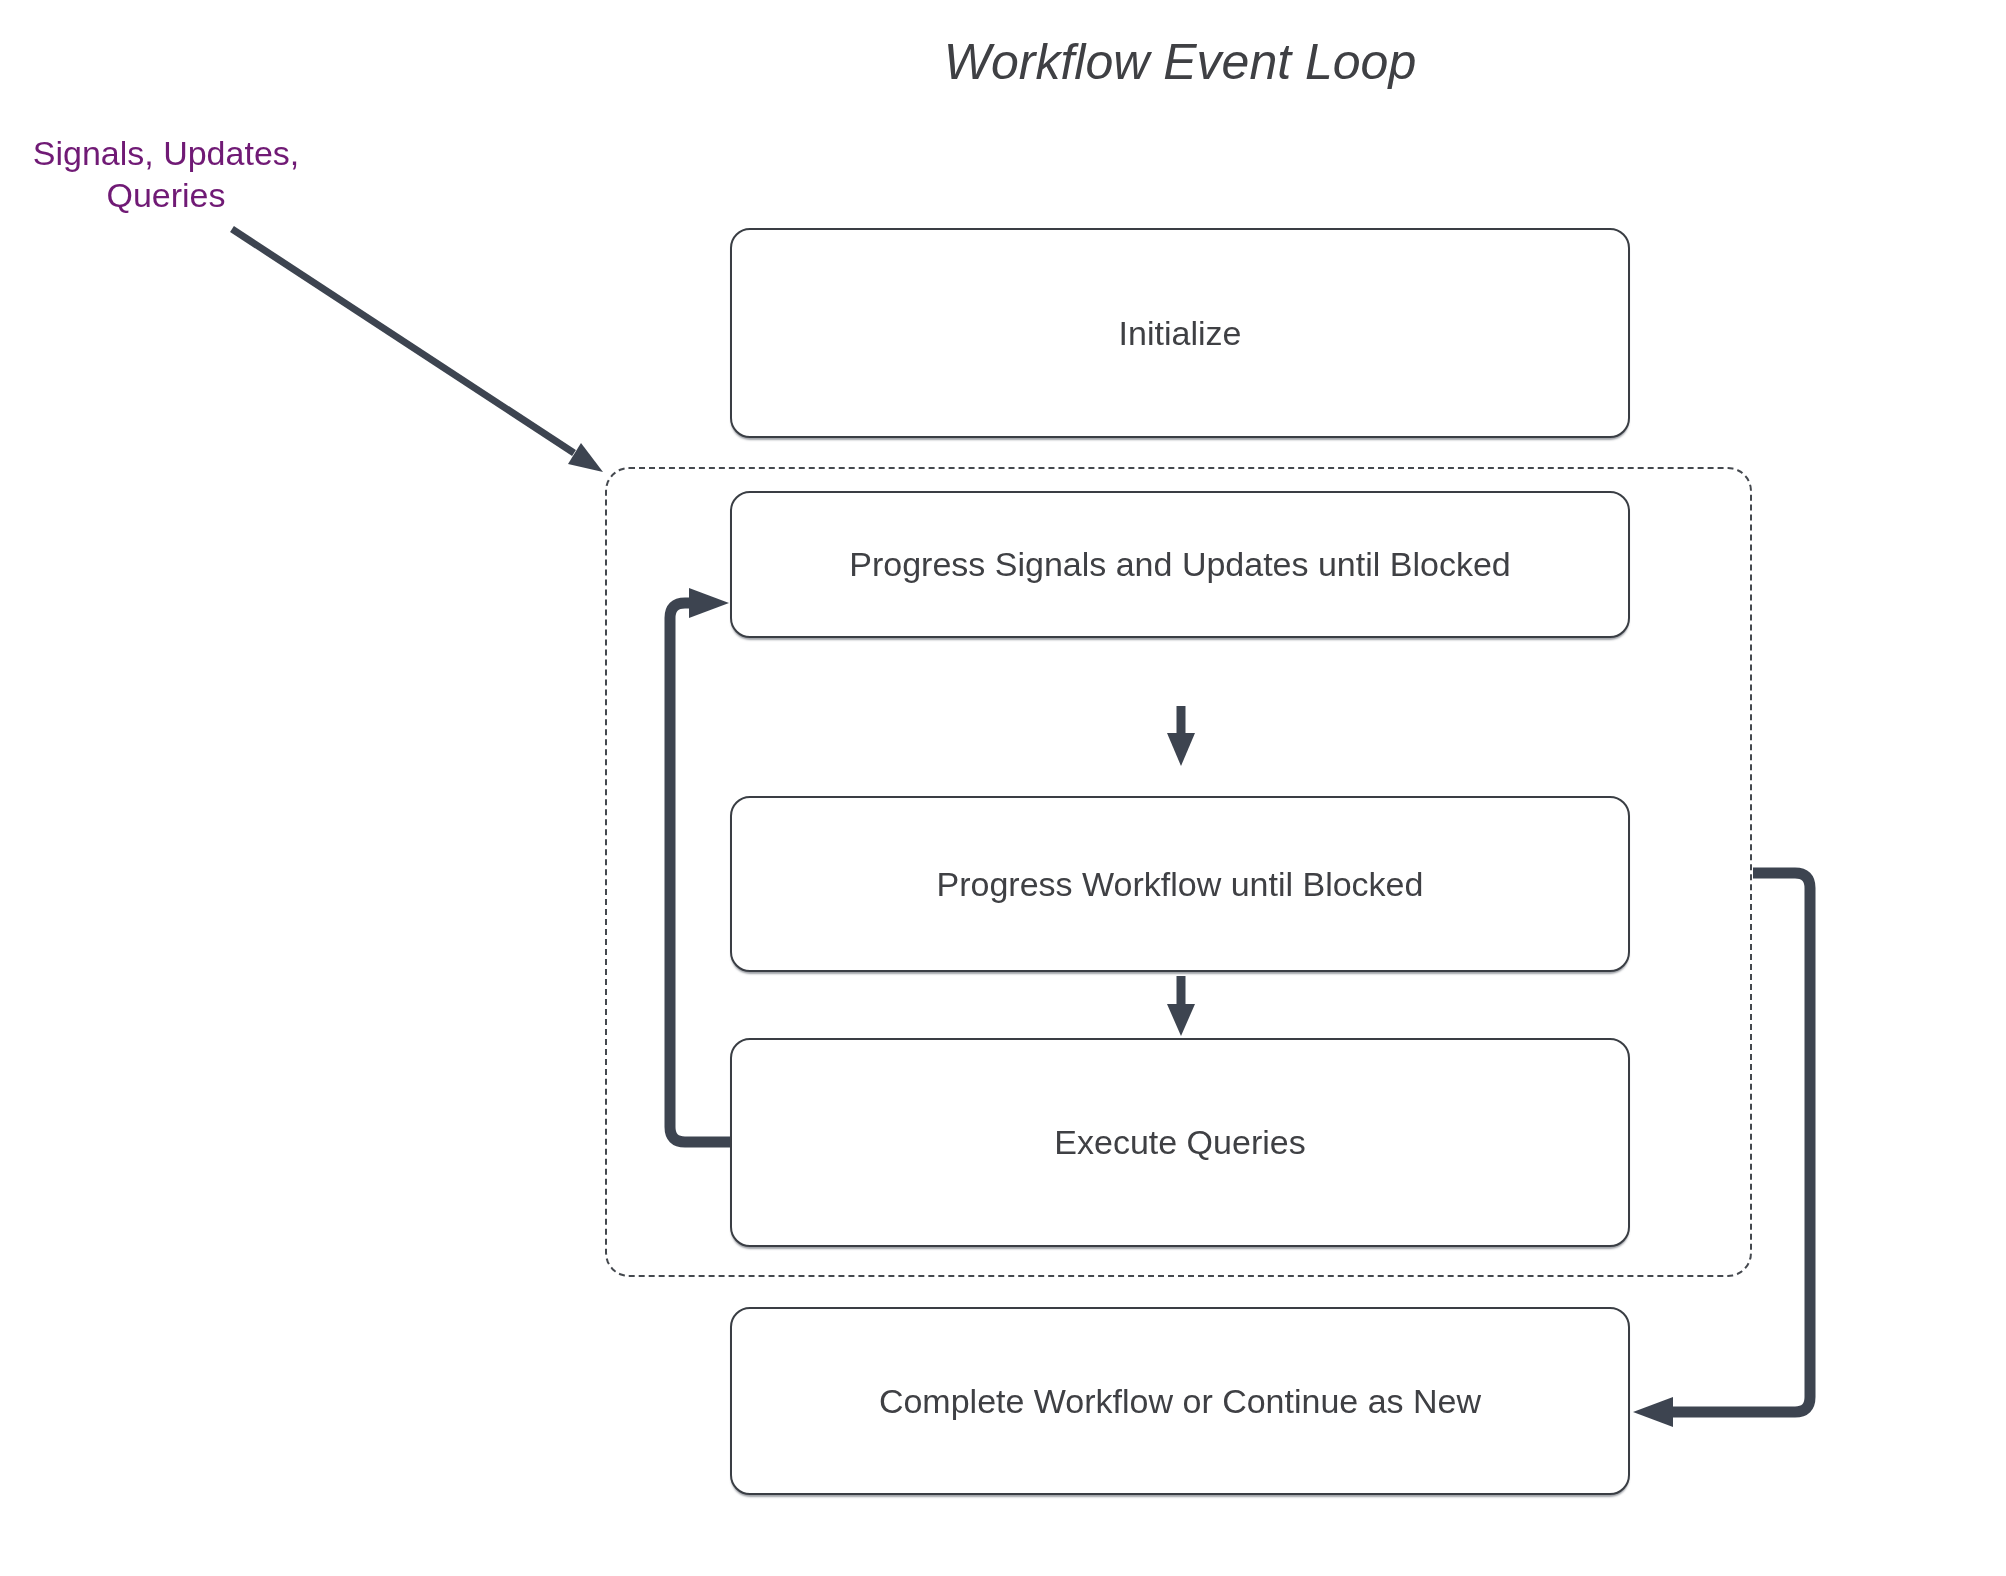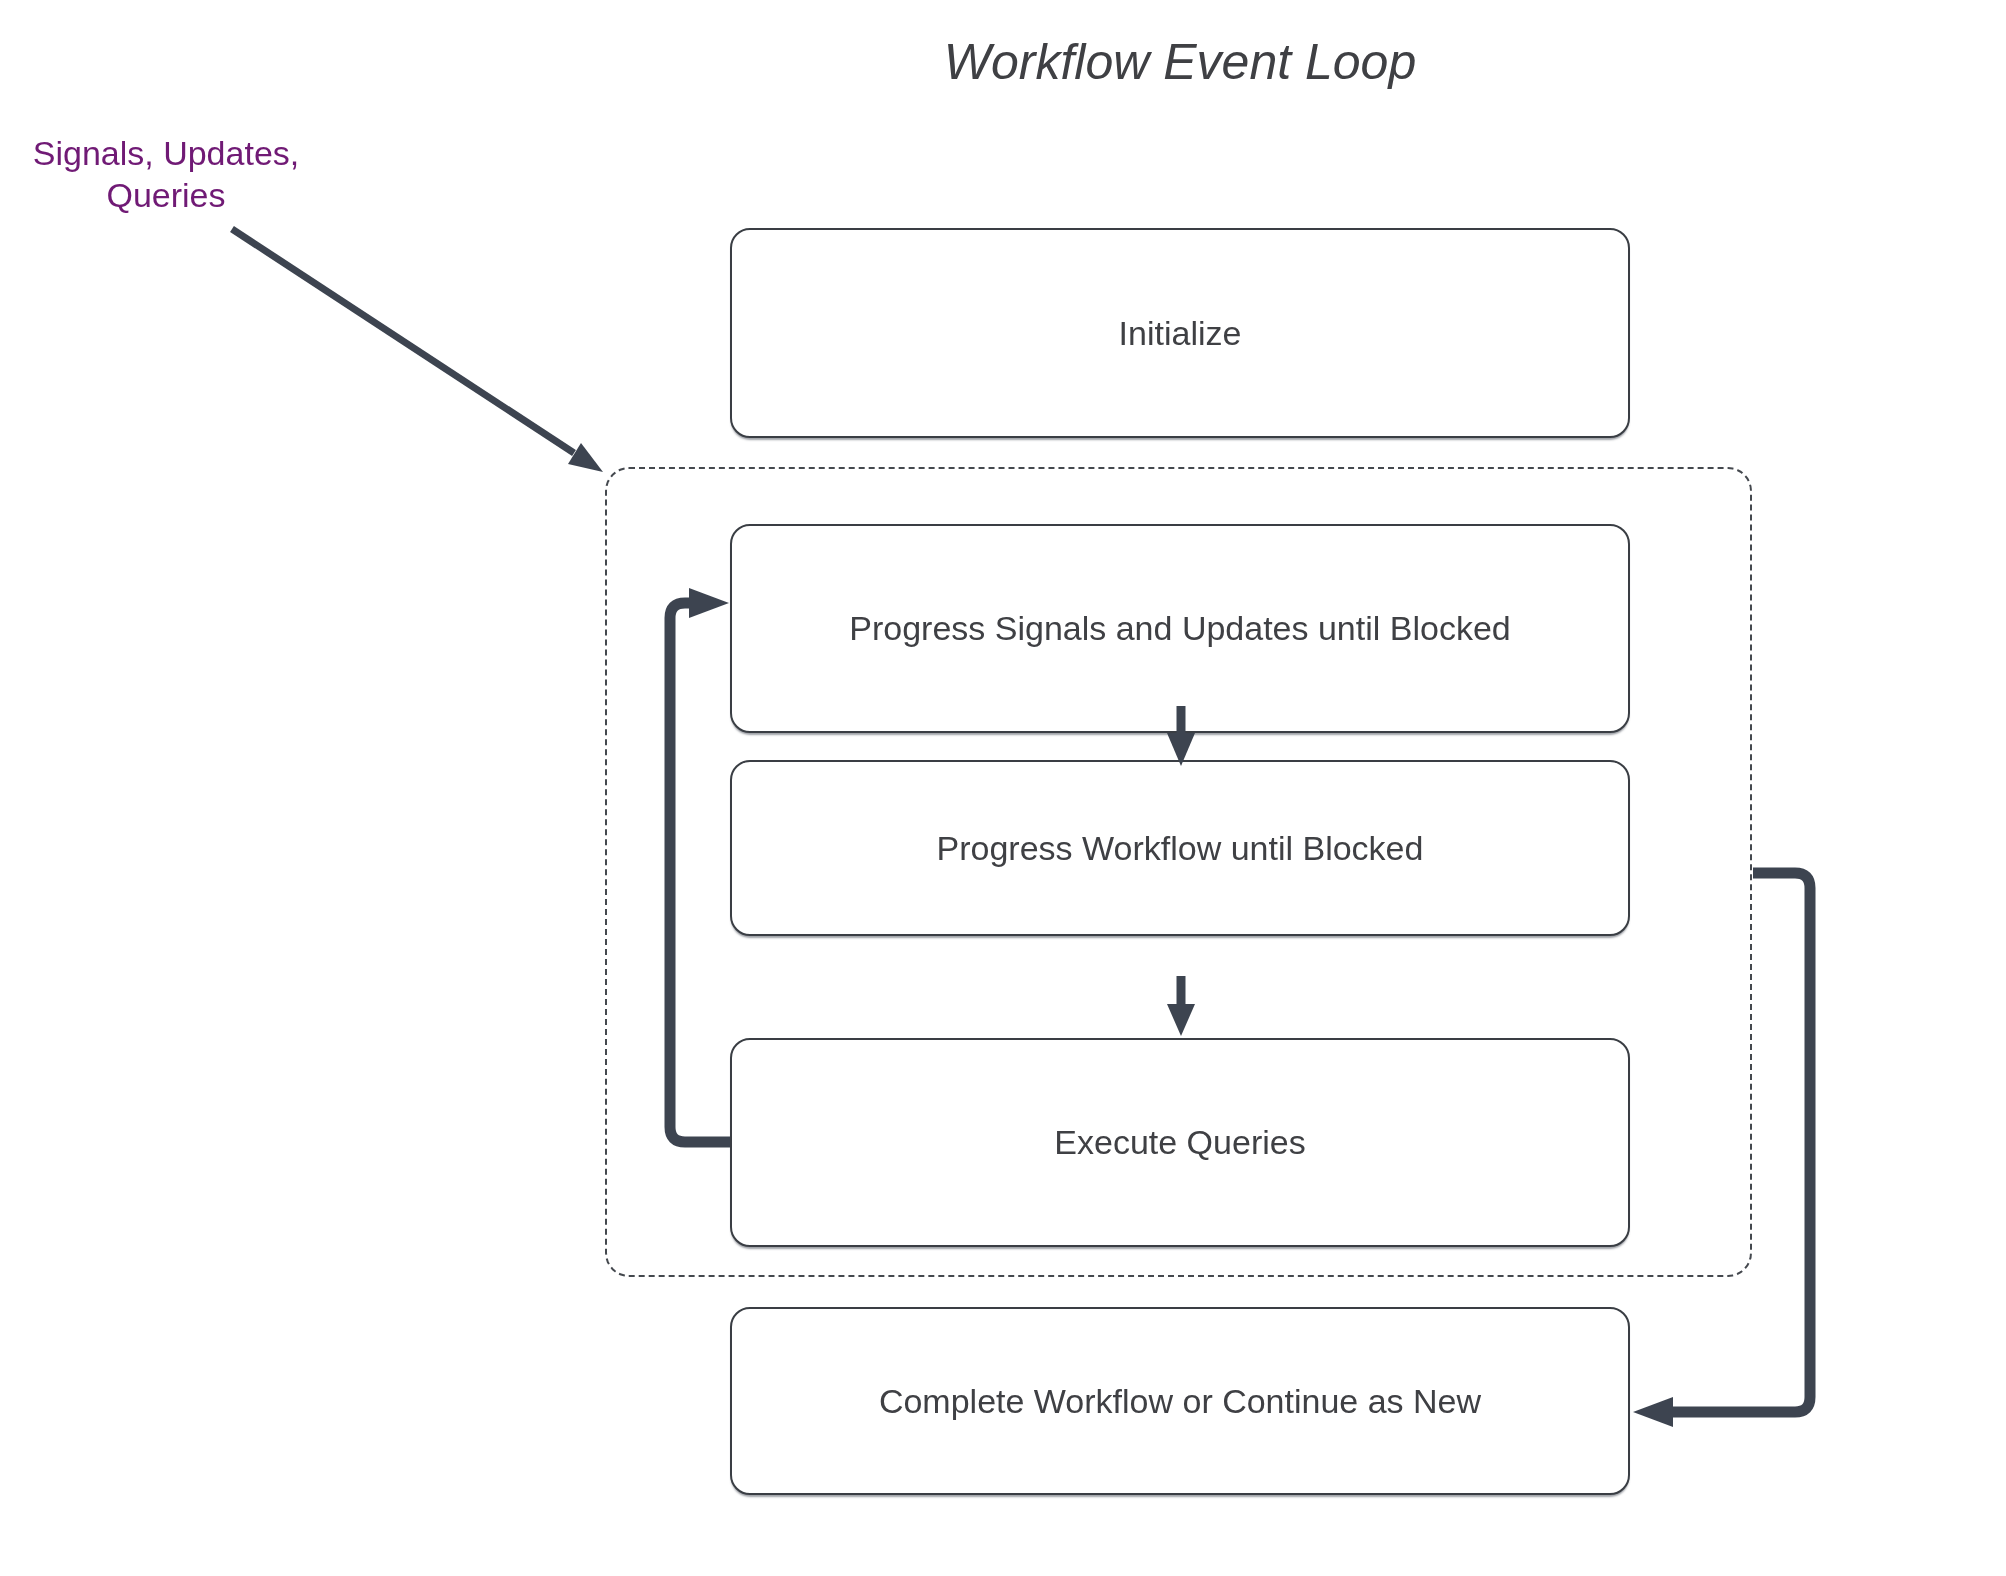--- a/index.html
+++ b/index.html
@@ -58,22 +58,22 @@
     box-shadow: 0 3px 2px -1px rgba(62, 68, 80, 0.5);
     display: flex;
     align-items: center;
     justify-content: center;
     text-align: center;
     font-size: 34px;
     color: #3f4044;
     padding: 0 30px;
   }
   #node-initialize        { top: 228px;  height: 210px; }
-  #node-progress-signals  { top: 524px;  height: 209px; }
-  #node-progress-workflow { top: 760px;  height: 176px; }
+  #node-progress-signals  { top: 491px;  height: 147px; }
+  #node-progress-workflow { top: 796px;  height: 176px; }
   #node-execute-queries   { top: 1038px; height: 209px; }
   #node-complete          { top: 1307px; height: 188px; }
   #connector-layer {
     position: absolute;
     left: 0;
     top: 0;
     width: 2006px;
     height: 1576px;
     pointer-events: none;
   }

